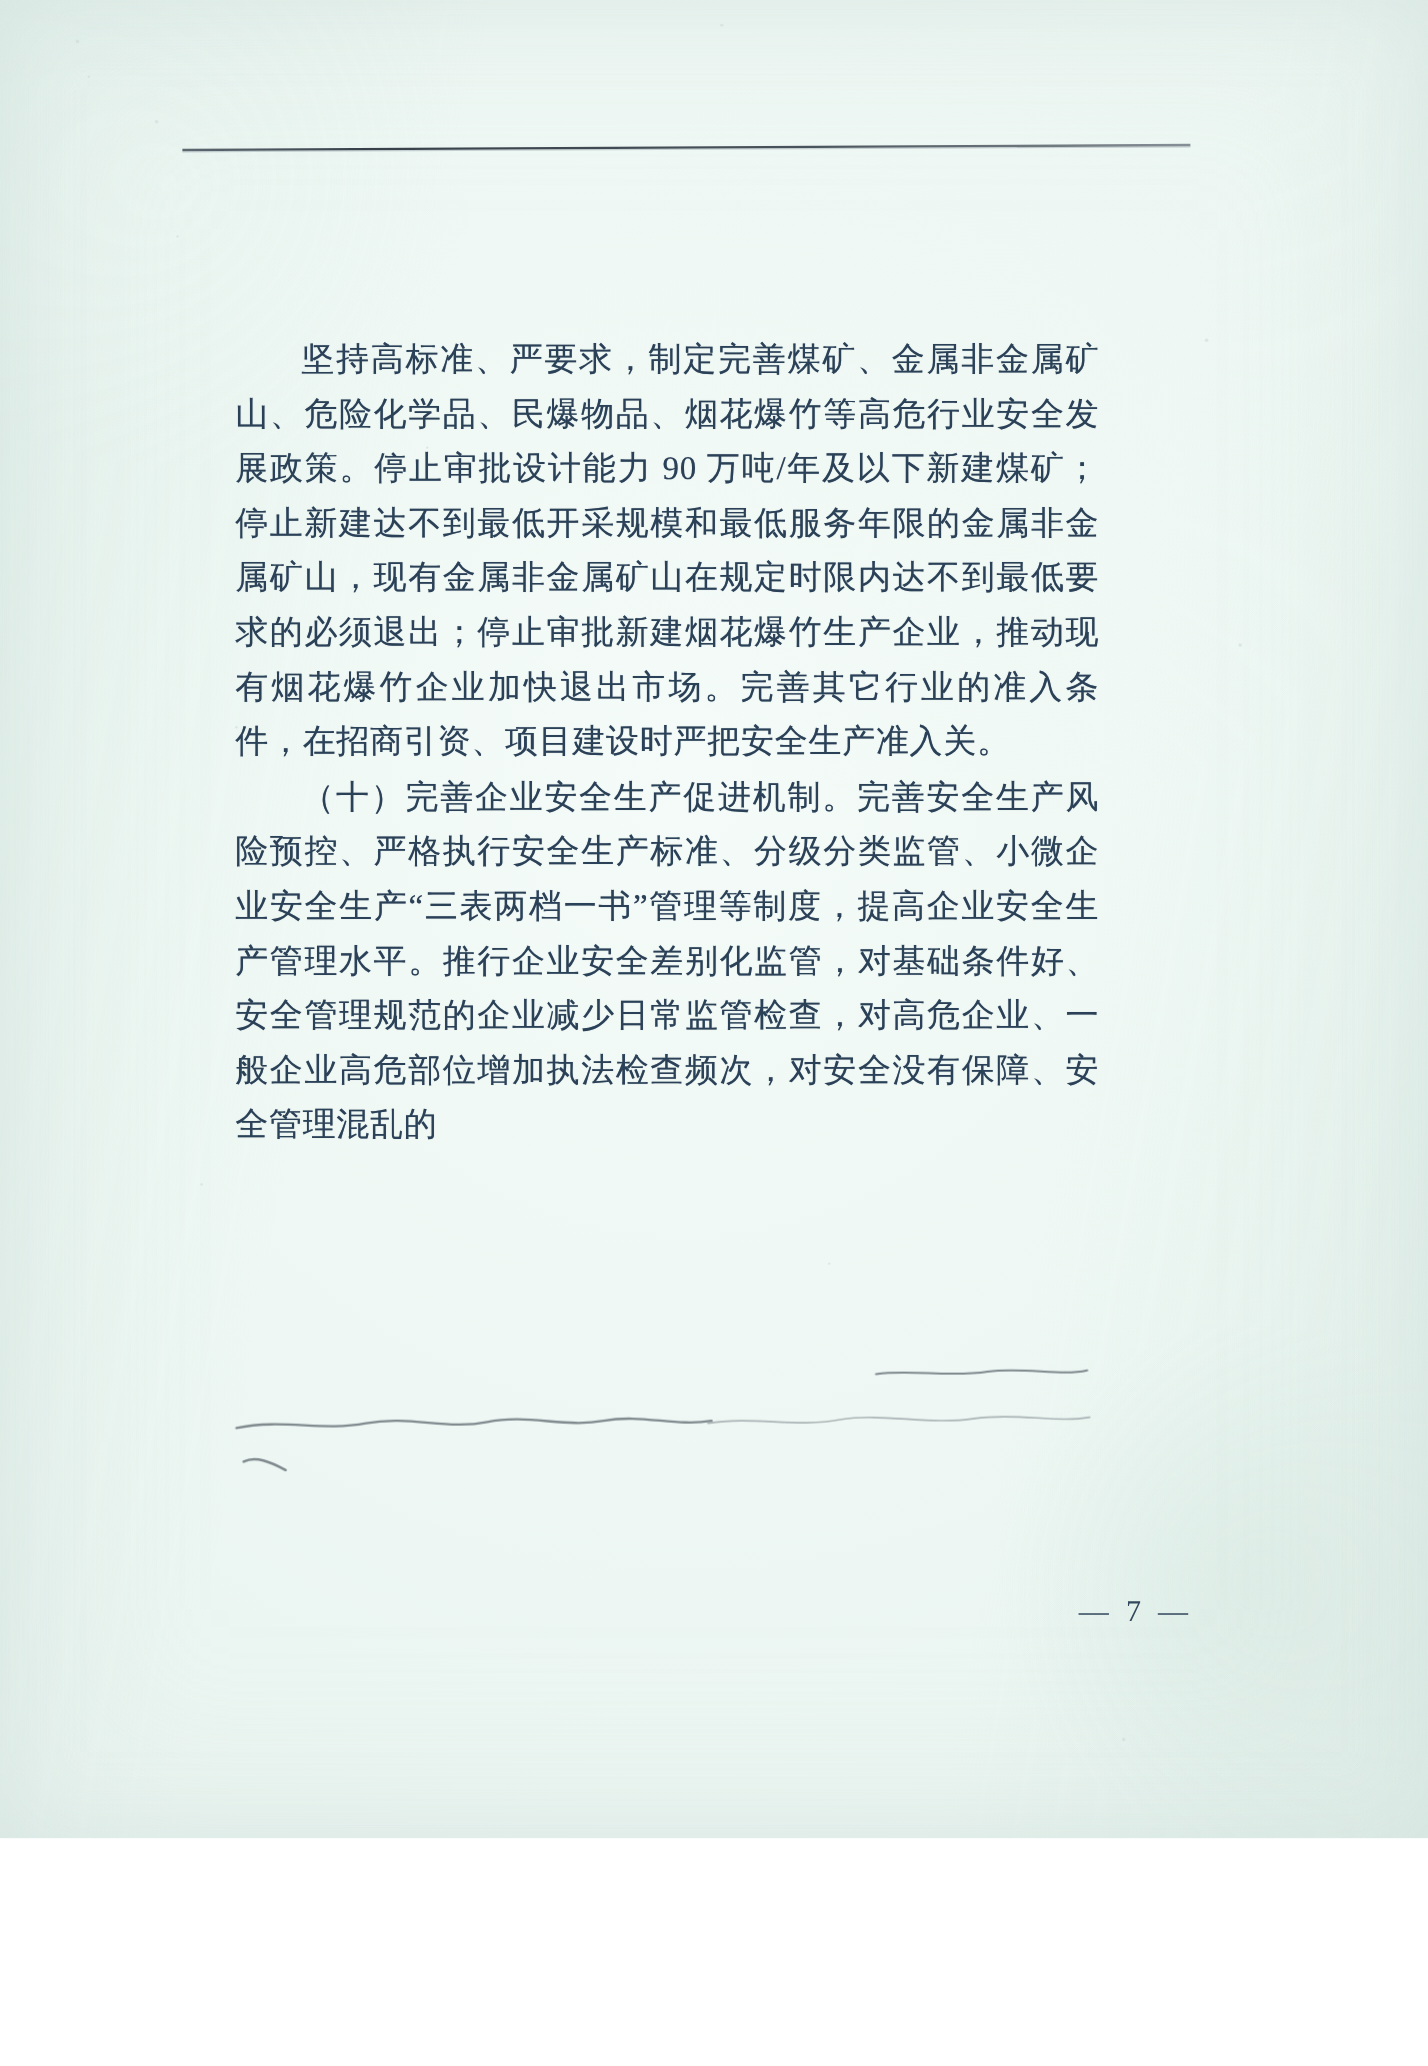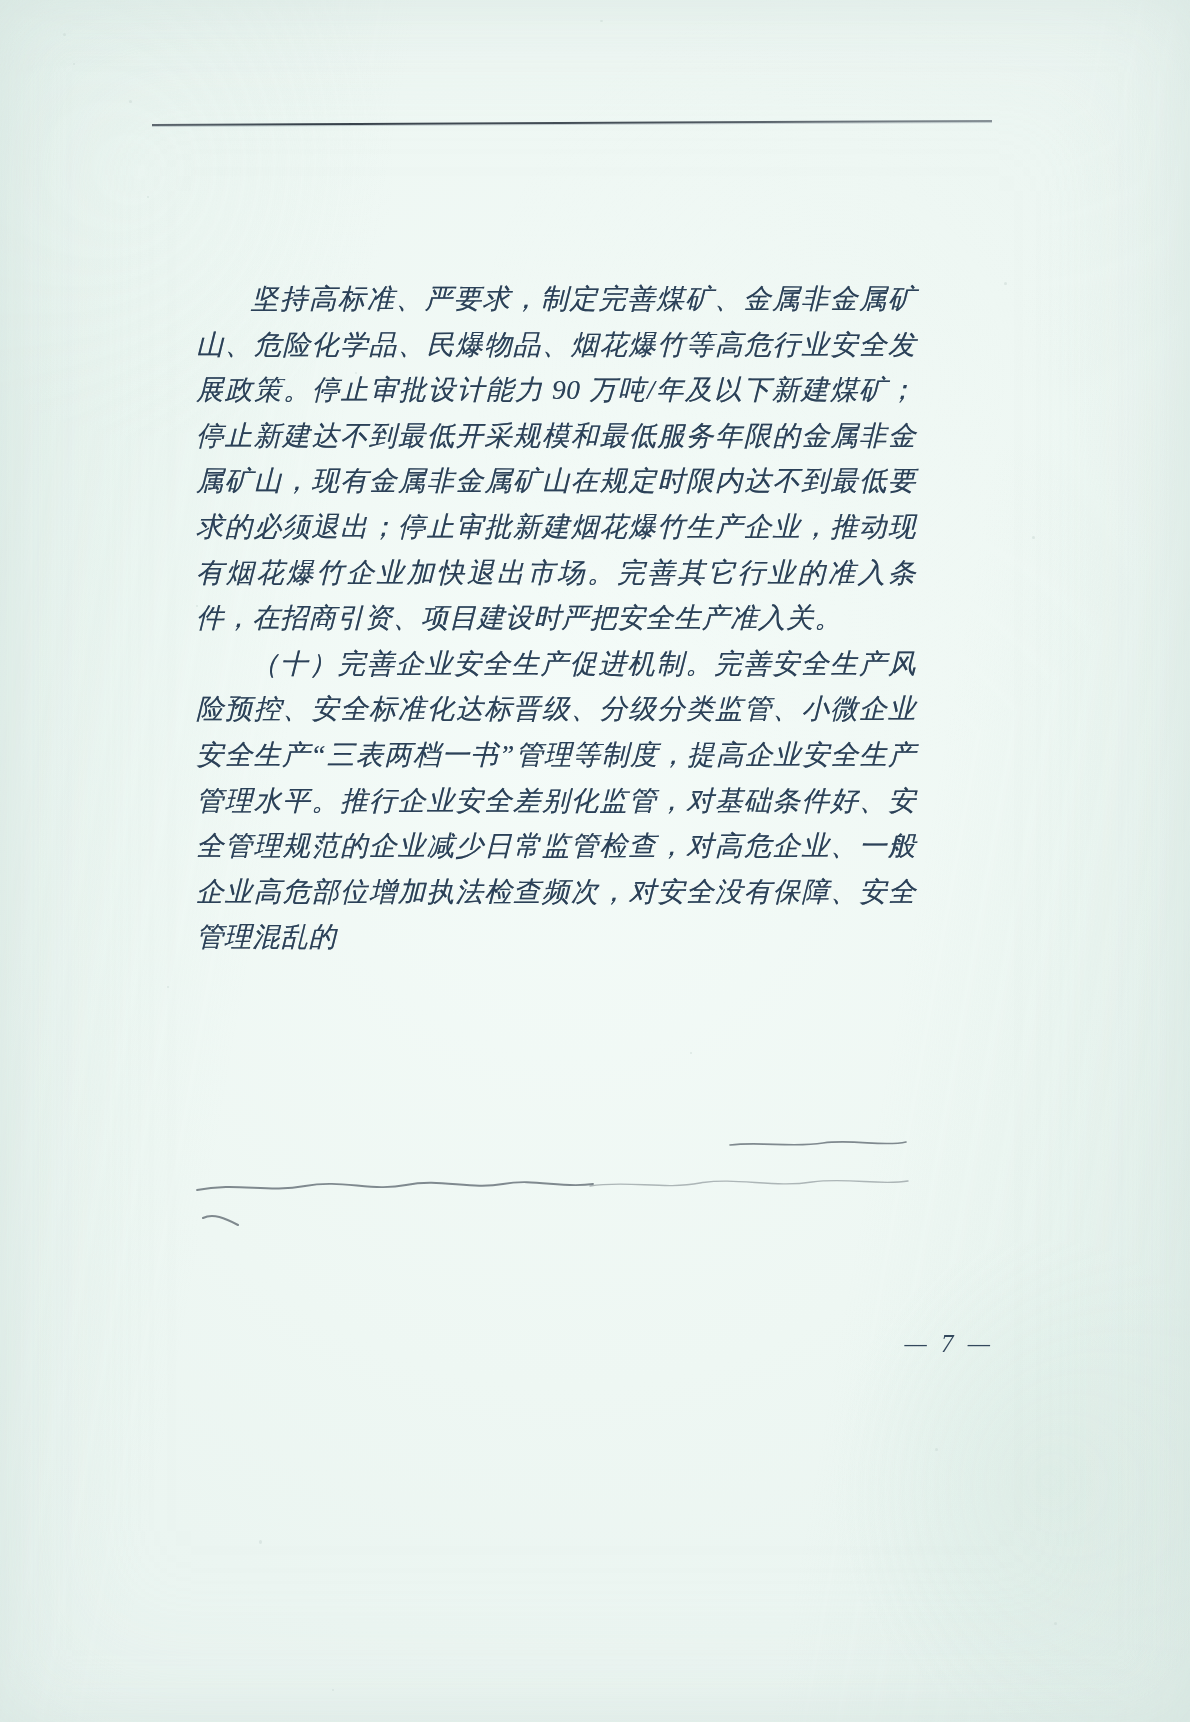--- a/index.html
+++ b/index.html
@@ -8,26 +8,25 @@
     padding: 0;
     background: #ffffff;
   }
   body {
     font-family: "Liberation Serif", "DejaVu Serif", serif;
   }
 
   #page {
     position: relative;
     width: 1190px;
-    height: 1722px;
+    height: 1532px;
     overflow: hidden;
     
     background:
       radial-gradient(ellipse 85% 70% at 48% 42%, #f4fbf8 0%, #eef7f3 55%, #e8f3ef 100%);
-    font-style: italic;
   }
 
   
   .paper-grain {
     position: absolute;
     inset: 0;
     pointer-events: none;
     background:
       radial-gradient(ellipse 30% 22% at 12% 10%, rgba(255,255,255,0.55), rgba(255,255,255,0) 70%),
       radial-gradient(ellipse 26% 20% at 88% 86%, rgba(235,243,240,0.65), rgba(255,255,255,0) 70%),
@@ -148,21 +147,21 @@
   <div class="speck" style="left:690px; top:1052px;width:2px; height:2px;"></div>
   <div class="speck" style="left:935px; top:1448px;width:3px; height:3px;"></div>
   <div class="speck" style="left:259px; top:1540px;width:3px; height:4px;"></div>
   <div class="speck" style="left:1054px;top:1622px;width:3px; height:3px;"></div>
   <div class="speck" style="left:332px; top:1689px;width:2px; height:2px;"></div>
 
   <div id="header-rule"></div>
 
   <div id="body-text">
     <p class="para ink">坚持高标准、严要求，制定完善煤矿、金属非金属矿山、危险化学品、民爆物品、烟花爆竹等高危行业安全发展政策。停止审批设计能力 90 万吨/年及以下新建煤矿；停止新建达不到最低开采规模和最低服务年限的金属非金属矿山，现有金属非金属矿山在规定时限内达不到最低要求的必须退出；停止审批新建烟花爆竹生产企业，推动现有烟花爆竹企业加快退出市场。完善其它行业的准入条件，在招商引资、项目建设时严把安全生产准入关。</p>
-    <p class="para ink">（十）完善企业安全生产促进机制。完善安全生产风险预控、安全标准化达标晋级、分级分类监管、小微企业安全生产“三表两档一书”管理等制度，提高企业安全生产管理水平。推行企业安全差别化监管，对基础条件好、安全管理规范的企业减少日常监管检查，对高危企业、一般企业高危部位增加执法检查频次，对安全没有保障、安全管理混乱的</p>
+    <p class="para ink">（十）完善企业安全生产促进机制。完善安全生产风险预控、严格执行安全生产标准、分级分类监管、小微企业安全生产“三表两档一书”管理等制度，提高企业安全生产管理水平。推行企业安全差别化监管，对基础条件好、安全管理规范的企业减少日常监管检查，对高危企业、一般企业高危部位增加执法检查频次，对安全没有保障、安全管理混乱的</p>
   </div>
 
   <svg class="mark-layer" viewBox="0 0 1190 1722" xmlns="http://www.w3.org/2000/svg">
     <g fill="none" stroke="#6b757c" stroke-width="1.7" stroke-linecap="round" opacity="0.85">
 
       <path d="M730,1145 C 760,1141 792,1148 823,1143 C 854,1139 884,1147 906,1142"></path>
 
       <path d="M197,1190 C 236,1182 268,1193 305,1186 C 342,1179 372,1192 406,1185 C 440,1178 470,1190 503,1184 C 535,1178 562,1189 593,1184" stroke-width="1.9"></path>
       <path d="M590,1186 C 628,1180 664,1190 700,1183 C 736,1177 774,1188 812,1182 C 848,1177 880,1186 908,1181" stroke-width="1.4" opacity="0.6"></path>
 

